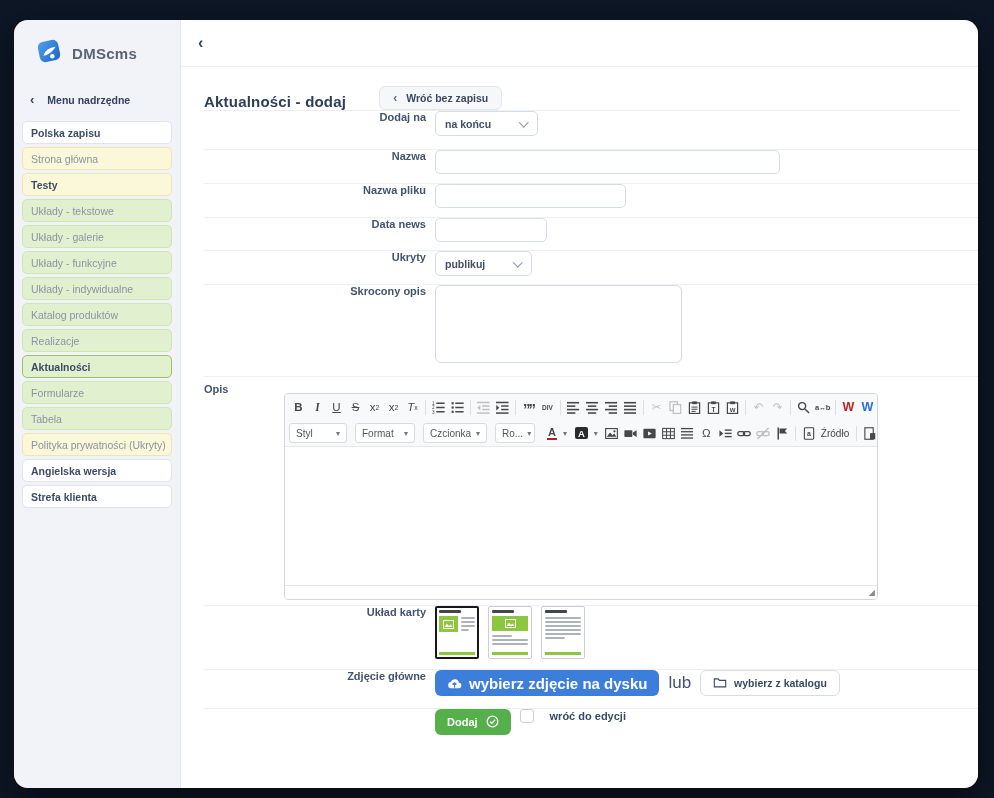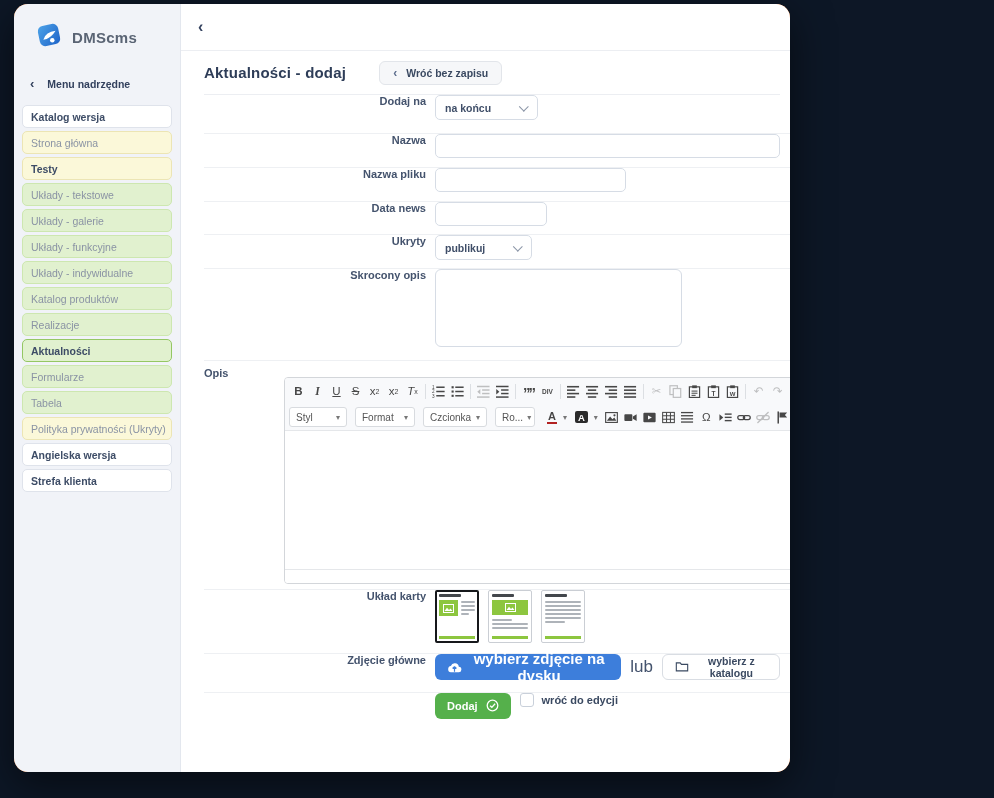--- a/index.html
+++ b/index.html
@@ -1,18 +1,18 @@
 <!DOCTYPE html>
 <html style="--accent-green: #55b04b; --accent-blue: #3d7edb; --thumb-green: #8dc63f; --sidebar-green: #e1f1cf; --sidebar-yellow: #fbf8d9; --sidebar-selected-border: #94c763; --word-red: #c22222; --word-blue: #2a6fd4;"><head>
 <meta charset="utf-8">
 <style>
   html,body{margin:0;padding:0}
   body{width:994px;height:798px;background:#0d1726;overflow:hidden;
        font-family:"Liberation Sans",sans-serif;position:relative}
-  .window{position:absolute;left:14px;top:4px;width:776px;height:768px;background:#f97316;
+  .window{position:absolute;left:14px;top:20px;width:964px;height:768px;background:#f97316;
           border-radius:14px;display:flex;overflow:hidden;box-shadow:0 12px 40px rgba(0,0,0,.55)}
 
   
   .sidebar{flex:0 0 166px;width:166px;background:#f1f3f8;border-right:1px solid #e3e7ee;
            display:flex;flex-direction:column}
   .brand{display:flex;align-items:center;gap:8px;padding:16px 0 12px 20px;cursor:pointer}
   .brand-name{font-size:15px;color:#5a6474;font-weight:600;letter-spacing:.3px}
   .menu-head{display:flex;align-items:center;gap:13px;padding:10px 0 10px 16px;
              font-size:10.5px;font-weight:700;color:#33415e;cursor:pointer}
   .menu-head .chev{font-size:13px;font-weight:700;color:#33415e}
@@ -23,21 +23,21 @@
   .sb-item.yellow{background:var(--sidebar-yellow,#fbf8d9);border-color:#ece5b4}
   .sb-item.green{background:var(--sidebar-green,#e1f1cf);border-color:#cde7b0}
   .sb-item.bold{font-weight:700;color:#3d4c66}
   .sb-item.selected{border-color:var(--sidebar-selected-border,#94c763)}
 
   
   .main{flex:1;display:flex;flex-direction:column;background:#fff}
   .topbar{height:46px;flex:0 0 46px;border-bottom:1px solid #eceef2;display:flex;
           align-items:center;padding-left:17px}
   .back{font-size:16px;font-weight:700;color:#33415e;cursor:pointer}
-  .titlebar{height:43px;flex:0 0 43px;display:flex;align-items:center;margin:0 18px 0 23px;
+  .titlebar{height:43px;flex:0 0 43px;display:flex;align-items:flex-end;margin:0 18px 0 23px;
             border-bottom:1px solid #eceef2}
   .titlebar h1{font-size:15px;color:#2e3d58;margin:0;font-weight:700;letter-spacing:.2px}
   .btn-light{margin-left:33px;height:24px;display:inline-flex;align-items:center;gap:9px;
              background:#f6f7f9;border:1px solid #e2e5ea;border-radius:6px;padding:0 13px;
              font-size:10.5px;font-weight:700;color:#3a4961;font-family:inherit;cursor:pointer}
   .btn-light .chev{color:#5d6e8d;font-size:12px;font-weight:700}
 
   .rows{flex:1}
   .frow{display:flex;align-items:flex-start;border-bottom:1px solid #eef0f3;margin-left:23px;
         padding-right:18px;box-sizing:border-box}
@@ -114,21 +114,21 @@
             display:inline-flex;align-items:center;gap:7px;padding:0 12px;font-size:15px;
             font-weight:700;font-family:inherit;cursor:pointer}
   .or{margin:0 9px;font-size:17px;color:#44536d}
   .btn-white{height:26px;background:#fff;border:1px solid #d9dde3;border-radius:6px;
              display:inline-flex;align-items:center;gap:7px;padding:0 12px;font-size:10.5px;
              font-weight:700;color:#3a4961;font-family:inherit;cursor:pointer}
   .r-submit{height:44px;border-bottom:none;padding-left:231px}
   .btn-green{height:26px;background:var(--accent-green,#55b04b);color:#fff;border:none;
              border-radius:6px;display:inline-flex;align-items:center;gap:8px;padding:0 12px;
              font-size:11px;font-weight:700;font-family:inherit;cursor:pointer}
-  .chkwrap{display:flex;align-items:center;gap:8px;margin-left:9px}
+  .chkwrap{display:flex;align-items:center;gap:16px;margin-left:9px}
   .chk{width:12px;height:12px;border:1px solid #c9d0da;border-radius:3px;background:#fff;cursor:pointer}
   .chklbl{font-size:11px;color:#3a4961;font-weight:600}
 </style>
 </head>
 <body>
 
 <div class="window" data-name="app-window">
 
   <aside class="sidebar" data-name="sidebar">
     <div class="brand" data-name="brand">
@@ -145,21 +145,21 @@
           <circle cx="19.5" cy="21.5" r="2.4" fill="#ffffff"></circle>
         </svg>
       </span>
       <span class="brand-name" data-name="brand-name">DMScms</span>
     </div>
     <div class="menu-head" data-name="parent-menu-button">
       <span class="chev" data-name="chevron-left-icon">‹</span>
       <span data-name="parent-menu-label">Menu nadrzędne</span>
     </div>
     <nav class="sb-list" id="sbList" data-name="sidebar-menu">
-        <div class="sb-item white bold" data-name="sidebar-item-polska-wersja">Katalog wersja</div>
+        <div class="sb-item white bold" data-name="sidebar-item-polska-wersja">Polska zapisu</div>
         <div class="sb-item yellow" data-name="sidebar-item-strona-główna">Strona główna</div>
         <div class="sb-item yellow bold" data-name="sidebar-item-testy">Testy</div>
         <div class="sb-item green" data-name="sidebar-item-układy-tekstowe">Układy - tekstowe</div>
         <div class="sb-item green" data-name="sidebar-item-układy-galerie">Układy - galerie</div>
         <div class="sb-item green" data-name="sidebar-item-układy-funkcyjne">Układy - funkcyjne</div>
         <div class="sb-item green" data-name="sidebar-item-układy-indywidualne">Układy - indywidualne</div>
         <div class="sb-item green" data-name="sidebar-item-katalog-produktów">Katalog produktów</div>
         <div class="sb-item green" data-name="sidebar-item-realizacje">Realizacje</div>
         <div class="sb-item green bold selected" data-name="sidebar-item-aktualności">Aktualności</div>
         <div class="sb-item green" data-name="sidebar-item-formularze">Formularze</div>

